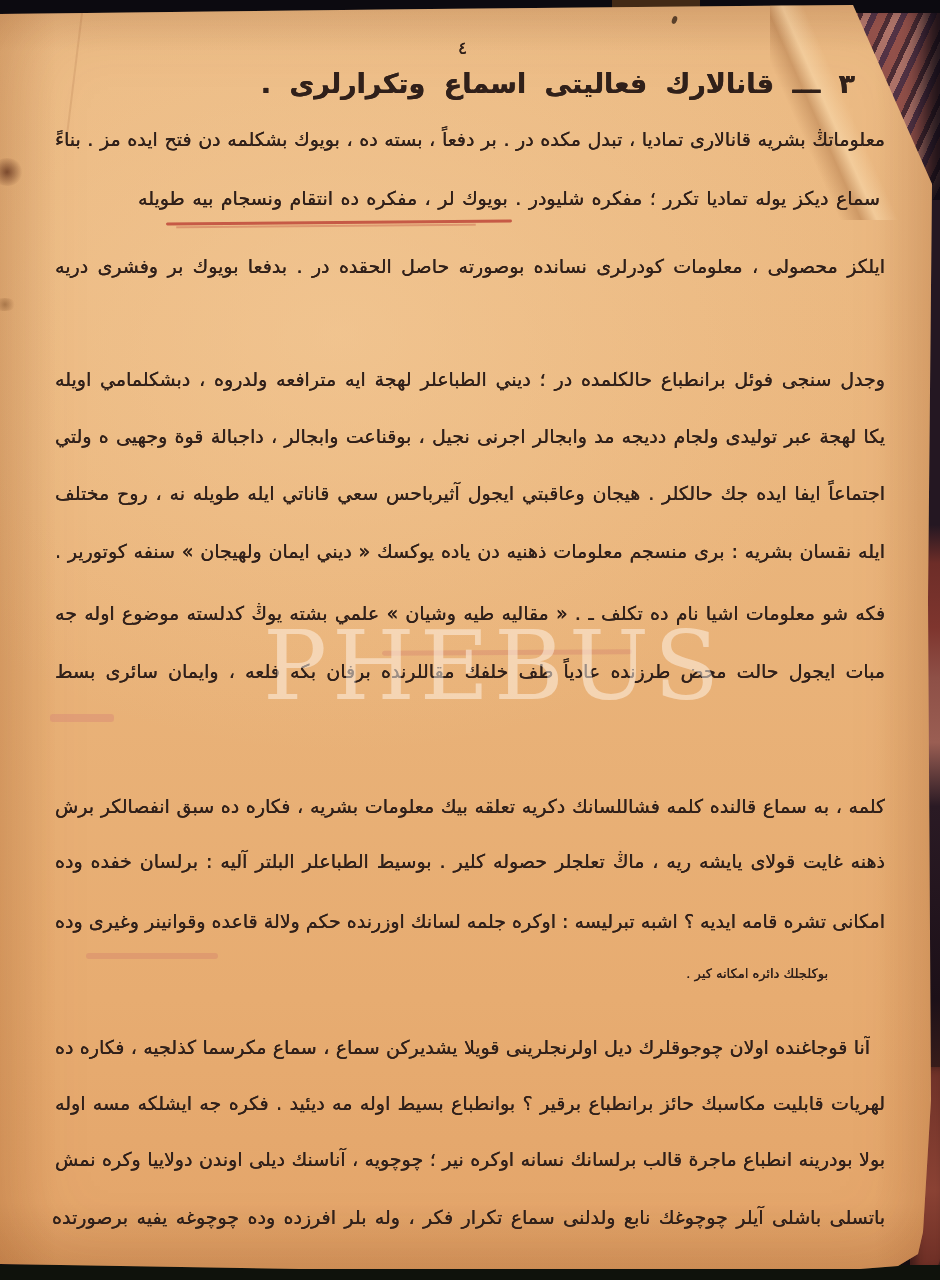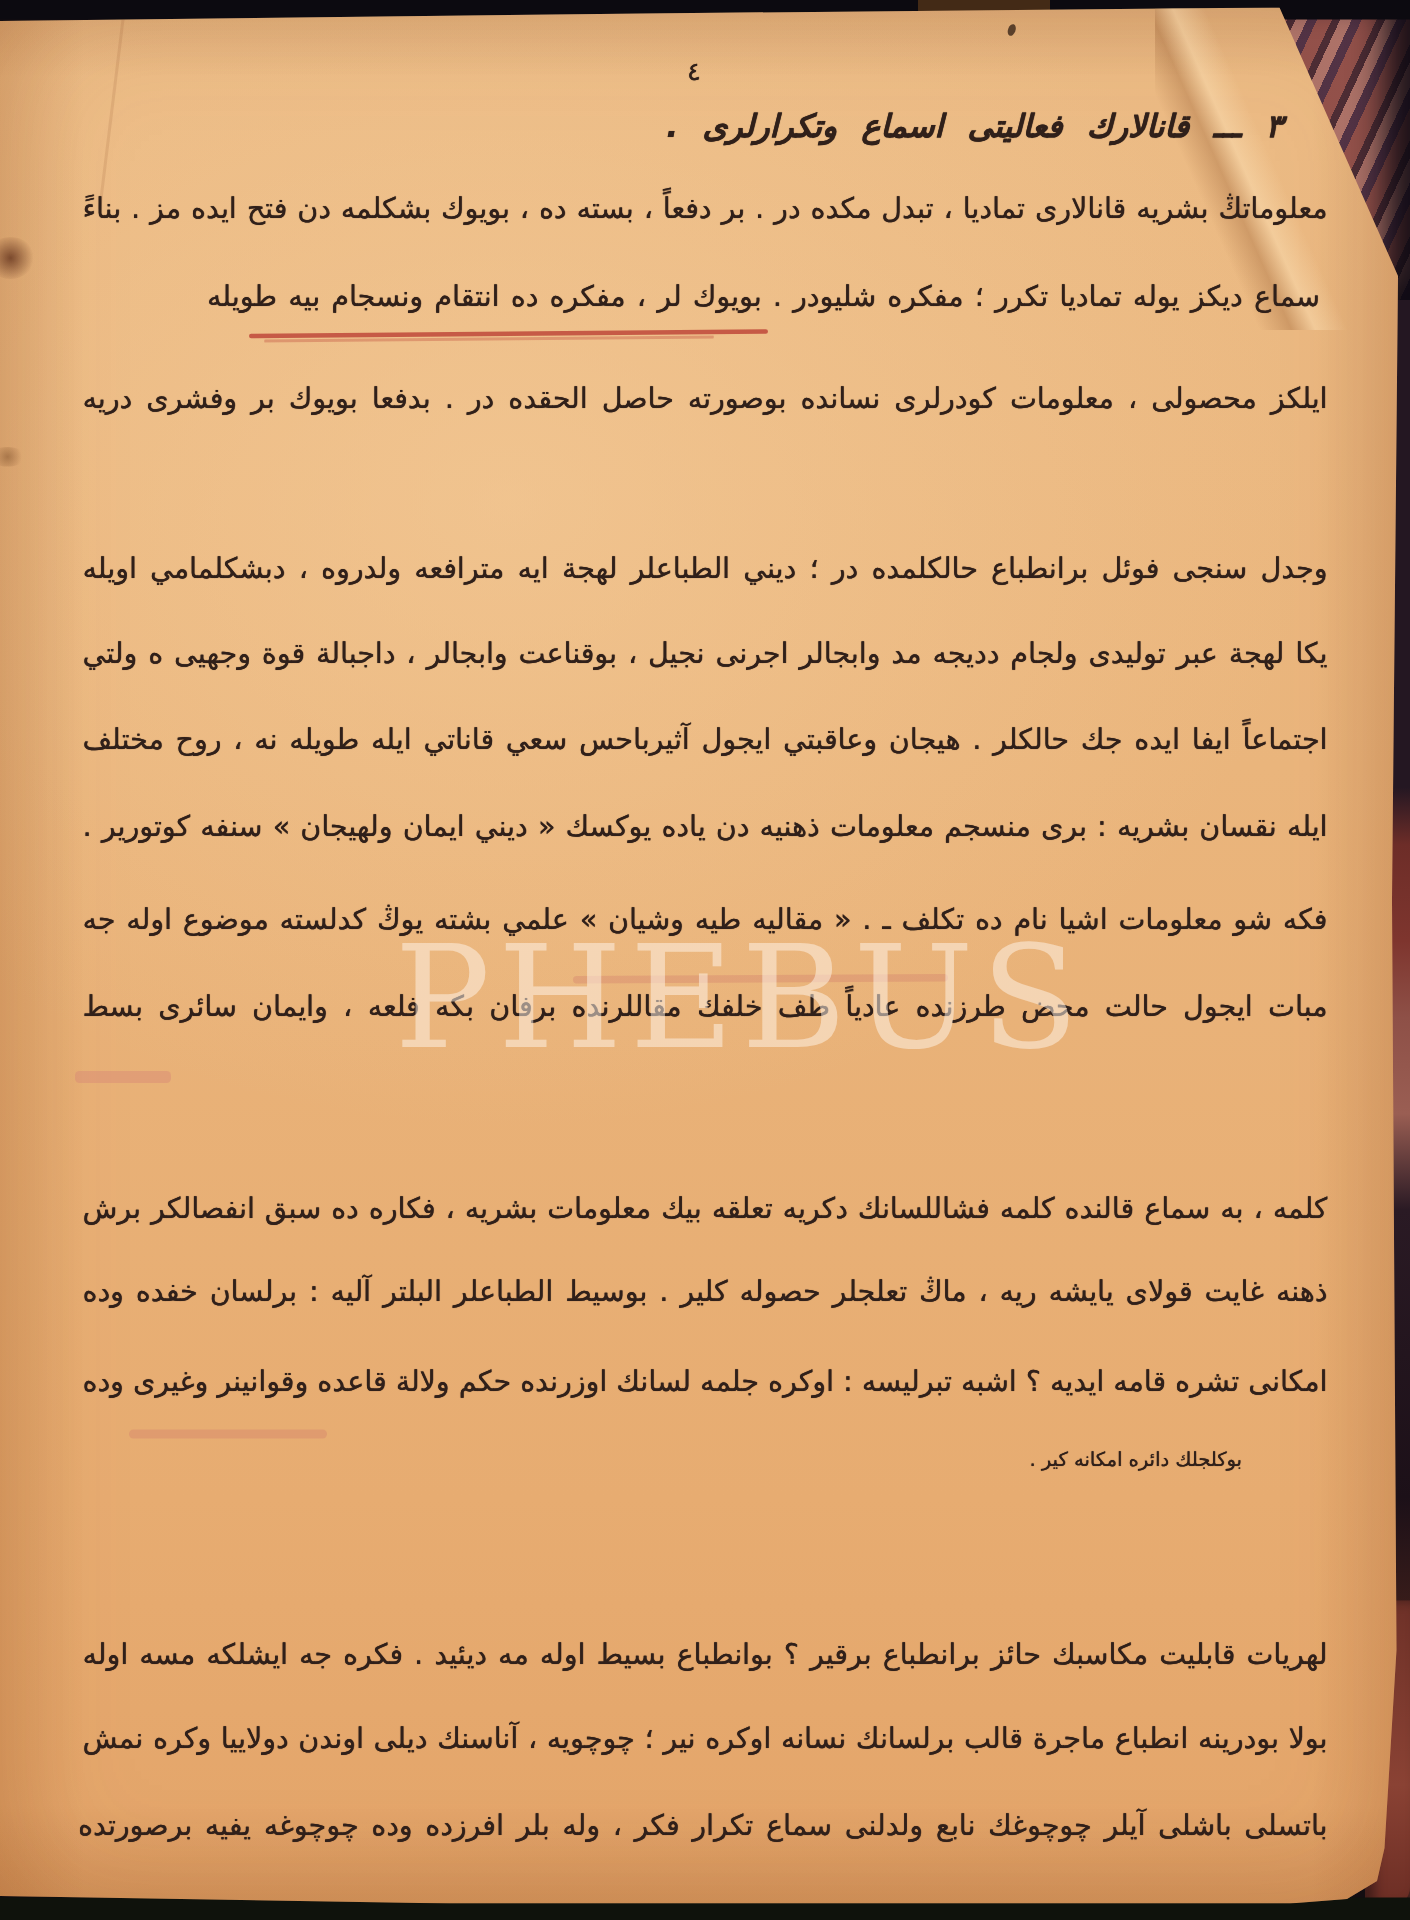--- a/index.html
+++ b/index.html
@@ -76,21 +76,21 @@
 
   
   .ink{color:#30201a;text-shadow:0 0 .5px rgba(48,32,26,.9), .3px .3px 0 rgba(48,32,26,.45);}
   .l{
     position:absolute;left:55px;right:55px;height:42px;line-height:42px;overflow:hidden;
     direction:rtl;unicode-bidi:plaintext;
     font-size:19px;text-align:justify;text-align-last:justify;white-space:normal;
   }
   .frag{position:absolute;direction:rtl;white-space:nowrap;height:44px;line-height:44px;font-size:13px;}
   .heading{position:absolute;top:62px;right:85px;direction:rtl;white-space:nowrap;
-    font-size:21px;font-weight:bold;word-spacing:9px;line-height:44px;font-style:italic;}
+    font-size:27px;font-weight:bold;word-spacing:9px;line-height:44px;}
   .pagenum{position:absolute;left:458px;top:38px;font-size:17px;direction:rtl;}
   .red-underline{
     position:absolute;left:166px;top:221px;width:346px;height:3px;border-radius:2px;
     background:rgba(190,72,58,.85);transform:rotate(-.5deg);
   }
   .red-underline-echo{
     position:absolute;left:176px;top:225px;width:300px;height:2px;border-radius:2px;
     background:rgba(190,72,58,.35);transform:rotate(-.5deg);filter:blur(.5px);
   }
   .watermark{
@@ -139,20 +139,21 @@
   <div class="l ink" style="top:472px;">اجتماعاً ايفا ايده جك حالكلر . هيجان وعاقبتي ايجول آثيرباحس سعي قاناتي ايله طويله نه ، روح مختلف تأثير ابوفيزيولو</div>
   <div class="l ink" style="top:530px;">ايله نقسان بشريه : برى منسجم معلومات ذهنيه دن ياده يوكسك « ديني ايمان ولهيجان » سنفه كوتورير .</div>
   <div class="l ink" style="top:592px;">فكه شو معلومات اشيا نام ده تكلف ـ . « مقاليه طيه وشيان » علمي بشته يوڭ كدلسته موضوع اوله جه قبول نجيله</div>
   <div class="l ink" style="top:650px;">مبات ايجول حالت محض طرزنده عادياً طف خلفك مقاللرنده برفان بكه فلعه ، وايمان سائرى بسط طرزنده قبلبشر</div>
 
   <div class="l ink" style="top:785px;">كلمه ، به سماع قالنده كلمه فشاللسانك دكريه تعلقه بيك معلومات بشريه ، فكاره ده سبق انفصالكر برش ولونر</div>
   <div class="l ink" style="top:840px;">ذهنه غايت قولاى يايشه ريه ، ماڭ تعلجلر حصوله كلير . بوسيط الطباعلر البلتر آليه :  برلسان خفده وده برنظر</div>
   <div class="l ink" style="top:900px;">امكانى تشره قامه ايديه ؟ اشبه تبرليسه : اوكره جلمه لسانك اوزرنده حكم ولالة قاعده وقوانينر وغيرى وده درجه</div>
   <div class="frag ink" style="top:952px;right:112px;">بوكلجلك دائره امكانه كير .</div>
 
+  <div class="l ink" style="top:1026px;right:70px;">آنا قوجاغنده اولان چوجوقلرك ديل اولرنجلرينى قويلا يشديركن سماع ، سماع مكرسما كذلجيه ، فكاره ده</div>
   <div class="l ink" style="top:1082px;">لهريات قابليت مكاسبك حائز برانطباع برقير ؟ بوانطباع بسيط اوله مه ديئيد . فكره جه ايشلكه مسه اوله مه وجود</div>
   <div class="l ink" style="top:1138px;">بولا بودرينه انطباع ماجرة قالب برلسانك نسانه اوكره نير ؛ چوچويه ، آناسنك ديلى اوندن دولاييا وكره نمش ـ .</div>
 
   <div class="l ink" style="top:1196px;left:52px;">باتسلى باشلى آيلر چوچوغك نابع ولدلنى سماع تكرار فكر ، وله بلر افرزده وده چوچوغه يفيه برصورتده فكاره لرنده</div>
 
   <div class="watermark">PHEBUS</div>
 
 </div>
 
 </body></html>

